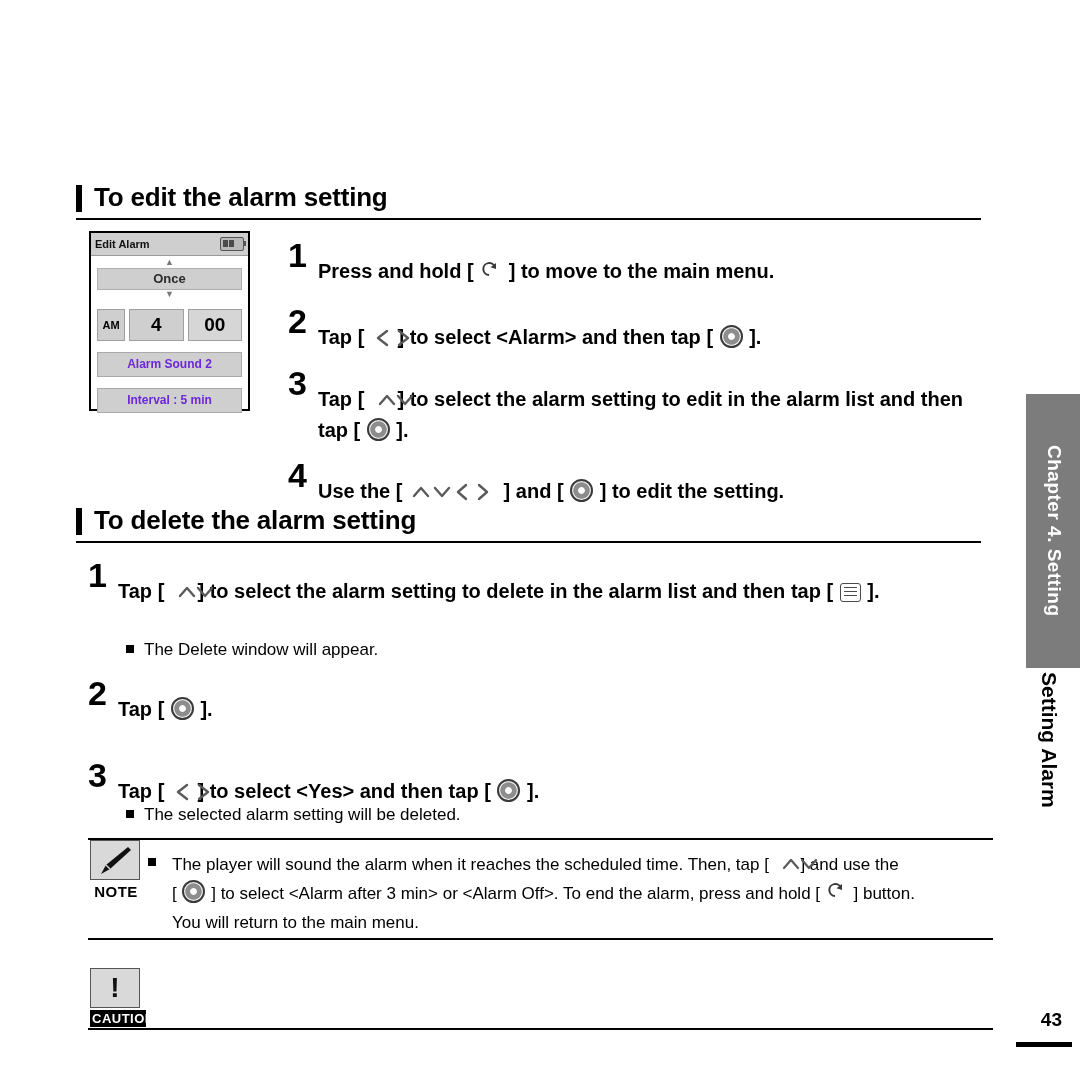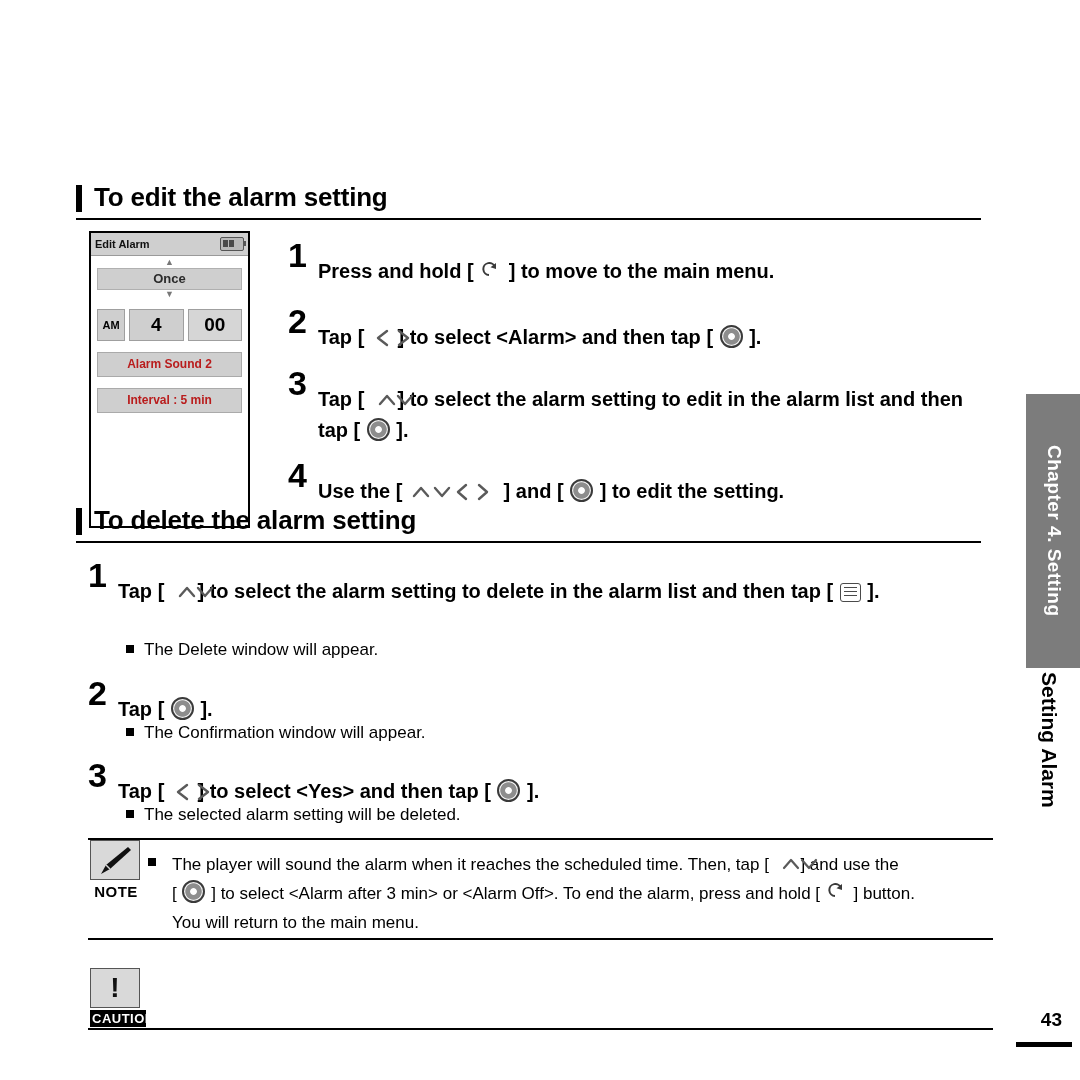--- a/index.html
+++ b/index.html
@@ -94,21 +94,21 @@
 
   #head-edit { top: 182px; }
   #head-delete { top: 505px; }
 
   
   .device {
     position: absolute;
     left: 89px;
     top: 231px;
     width: 161px;
-    height: 297px;
+    height: 180px;
     background: #ffffff;
     border: 2px solid #000;
     box-sizing: border-box;
     padding: 0;
   }
   .dev-title {
     height: 22px;
     background: #cfcfcf;
     border-bottom: 1px solid #9a9a9a;
     display: flex;
@@ -196,21 +196,21 @@
     background: #d6d6d6;
   }
   .dev-sound, .dev-interval {
     background: #cfcfcf;
     border: 1px solid #aaa;
     text-align: center;
     font-size: 12px;
     font-weight: bold;
     padding: 4px 0 5px 0;
     margin-top: 11px;
-    color: #b91c1c;
+    color: #6d28d9;
   }
 
   
   .step {
     position: absolute;
     display: flex;
     align-items: flex-start;
   }
   .step .num {
     font-size: 34px;
@@ -520,24 +520,20 @@
 
   <div class="step" style="left:88px; top:678px; width:700px;">
     <span class="num">2</span>
     <span class="txt">
       <span>Tap [</span>
       <span class="key k-round"></span>
       <span>].</span>
     </span>
   </div>
 
-  <div class="bullet" style="left:126px; top:721px; width:700px;">
-    <span class="sq"></span>
-    <span>The Confirmation window will appear.</span>
-  </div>
 
   <div class="step" style="left:88px; top:760px; width:800px;">
     <span class="num">3</span>
     <span class="txt">
       <span>Tap [</span>
       <span class="key k-arrow">
         <svg width="46" height="20" viewBox="0 0 46 20">
             <path d="M16 3 L7 10 L16 17" fill="none" stroke="#5a5a5a" stroke-width="2.4" stroke-linecap="round" stroke-linejoin="round"></path>
             <path d="M28 3 L37 10 L28 17" fill="none" stroke="#5a5a5a" stroke-width="2.4" stroke-linecap="round" stroke-linejoin="round"></path>
           </svg>

